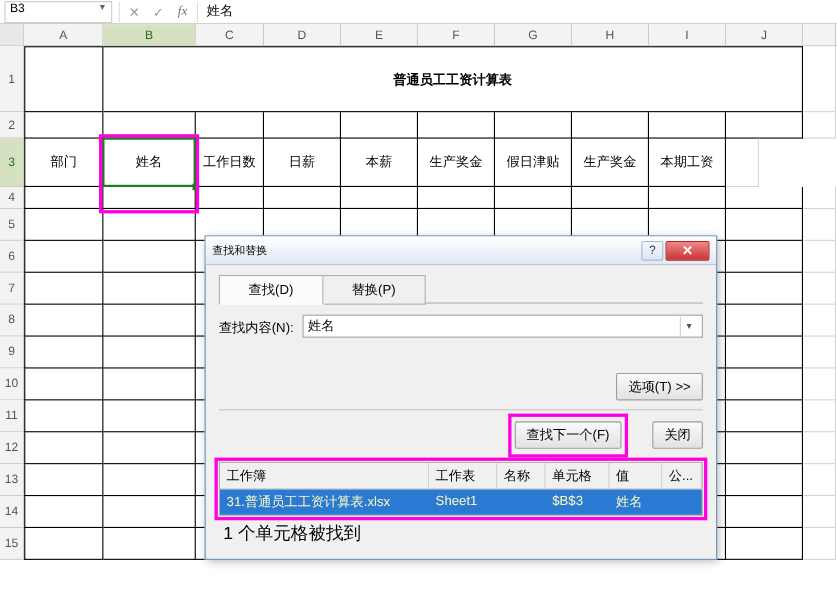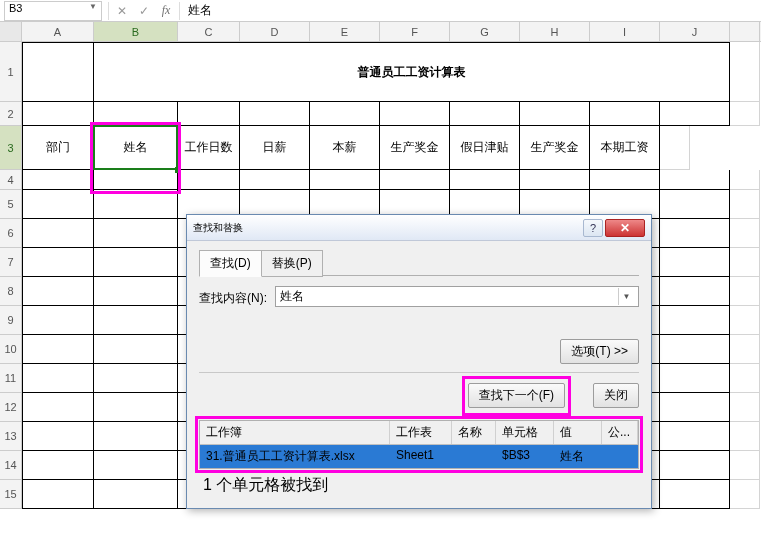--- a/index.html
+++ b/index.html
@@ -43,41 +43,41 @@
 
 
 .dialog { position: absolute; left: 186px; top: 214px; width: 466px; background: #f0f0f0; border: 1px solid #6a8ab0; box-shadow: 2px 2px 8px rgba(0,0,0,0.3); z-index: 20; font-size: 12px; }
 .dlg-titlebar { height: 26px; background: linear-gradient(#fff, #e0e8f5); display: flex; align-items: center; padding: 0 6px; border-bottom: 1px solid #c0c8d8; }
 .dlg-title { flex: 1; font-size: 10px; }
 .dlg-help { width: 20px; height: 18px; border: 1px solid #a8b8d0; background: linear-gradient(#f5f8fc, #dce6f2); display: flex; align-items: center; justify-content: center; font-size: 11px; color: #335; margin-right: 2px; border-radius: 2px; }
 .dlg-close { width: 40px; height: 18px; background: linear-gradient(#e88, #c33); border: 1px solid #a22; border-radius: 2px; display: flex; align-items: center; justify-content: center; color: #fff; font-size: 12px; font-weight: bold; }
 
 .dlg-body { padding: 8px 12px; }
 .tabs { display: flex; margin-bottom: 10px; }
-.tab { padding: 4px 10px; border: 1px solid #b0b0b0; background: #f0f0f0; font-size: 12px; position: relative; top: 1px; }
+.tab { padding: 4px 26px; border: 1px solid #b0b0b0; background: #f0f0f0; font-size: 12px; position: relative; top: 1px; }
 .tab.active { background: #fcfcfc; border-bottom: 1px solid #fcfcfc; z-index: 2; }
 .tab + .tab { border-left: none; }
 .tabs::after { content: ""; flex: 1; border-bottom: 1px solid #b0b0b0; }
 
 .find-row { display: flex; align-items: flex-end; margin: 8px 0 12px; }
 .find-label { width: 76px; }
 .find-input { flex: 1; height: 21px; border: 1px solid #a0a0a0; padding: 0 4px; font-size: 12px; display: flex; align-items: center; justify-content: space-between; background: #fff; }
 .find-input .dd { width: 16px; height: 17px; border-left: 1px solid #ccc; display: flex; align-items: center; justify-content: center; font-size: 8px; color: #555; }
 
 .opt-row { display: flex; justify-content: flex-end; margin: 32px 0 8px; }
 .btn { border: 1px solid #9c9c9c; background: linear-gradient(#fafafa, #e2e2e2); padding: 3px 10px; font-size: 12px; border-radius: 2px; }
 
 .btn-row { display: flex; justify-content: flex-end; gap: 8px; padding: 6px 0 8px; }
 
 .dlg-sep { height: 1px; background: #c8c8c8; margin: 4px 0; }
 
 .results { border: 1px solid #b0b0b0; background: #fff; margin-top: 4px; }
 .results-header { display: flex; background: #f0f0f0; border-bottom: 1px solid #c0c0c0; }
 .results-header > div { padding: 3px 6px; border-right: 1px solid #d0d0d0; font-size: 12px; }
-.results-row { display: flex; background: #2a7ad4; color: #000000; }
+.results-row { display: flex; background: #2a7ad4; color: #fef9c3; }
 .results-row > div { padding: 3px 6px; font-size: 12px; }
 
 .status-text { padding: 6px 4px 4px; font-size: 16px; }
 
 
 .cw-A { width: 72px; } .cw-B { width: 84px; } .cw-C { width: 62px; }
 .cw-D { width: 70px; } .cw-E { width: 70px; } .cw-F { width: 70px; }
 .cw-G { width: 70px; } .cw-H { width: 70px; } .cw-I { width: 70px; }
 .cw-J { width: 70px; } .cw-K { width: 30px; }
 

